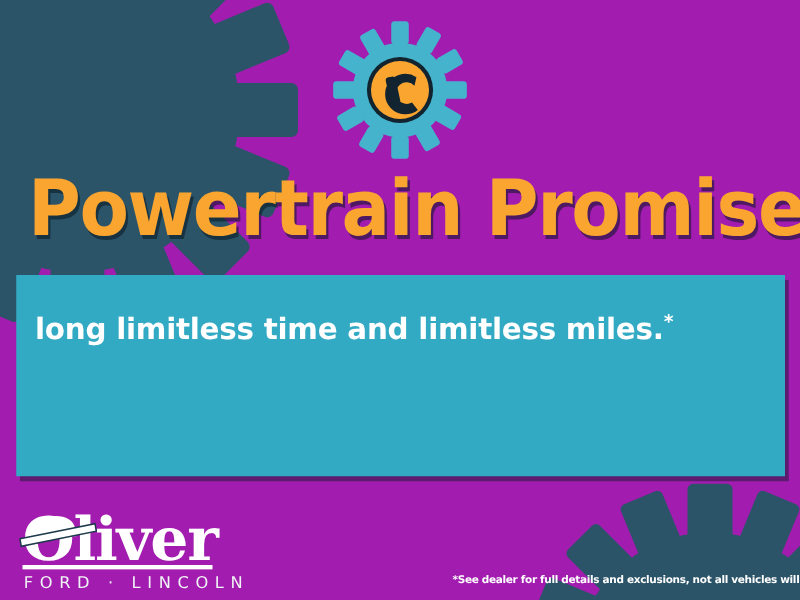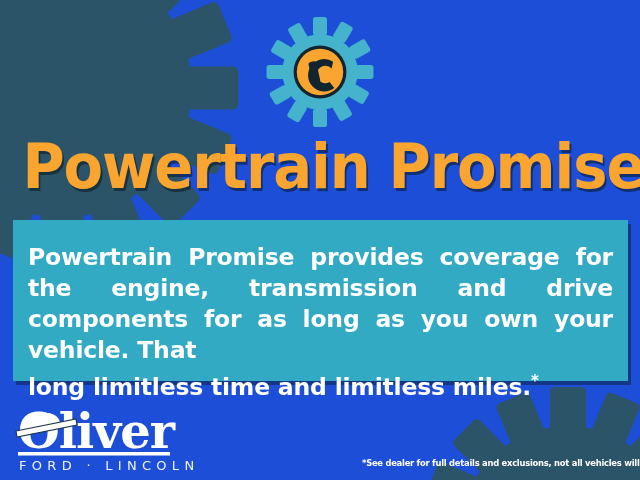--- a/index.html
+++ b/index.html
@@ -5,21 +5,21 @@
   html, body {
     margin: 0;
     padding: 0;
     background: #0f1f2b;
   }
   #poster {
     position: relative;
     width: 640px;
     height: 480px;
     overflow: hidden;
-    background: #1d4ed8;
+    background: #a21caf;
     font-family: "Liberation Sans", sans-serif;
     -webkit-font-smoothing: antialiased;
   }
 
   
   .bg-layer {
     position: absolute;
     inset: 0;
     overflow: hidden;
     pointer-events: none;
@@ -214,21 +214,20 @@
         <rect x="72" y="103" width="42" height="15" rx="5" fill="#122430" transform="rotate(40 93 110)"></rect>
         <circle cx="77" cy="131" r="5" fill="#f9a530"></circle>
       </g>
     </svg>
   </div>
 
   <div class="title">Powertrain Promise</div>
 
   <div class="panel">
     <div class="panel-body">
-      <span>Powertrain Promise provides coverage for the engine, transmission and drive components for as long as you own your vehicle. That</span>
       <span class="last-line"><span>long limitless time and limitless miles.</span><span class="asterisk">*</span></span>
     </div>
   </div>
 
   <div class="logo">
     <svg width="200" height="78" viewBox="0 0 200 78" aria-hidden="true">
 
       <text x="4" y="50" fill="#ffffff" font-family="DejaVu Serif, serif" font-weight="700" font-size="48" letter-spacing="-1">Oliver</text>
 
       <g transform="translate(0,0)">

